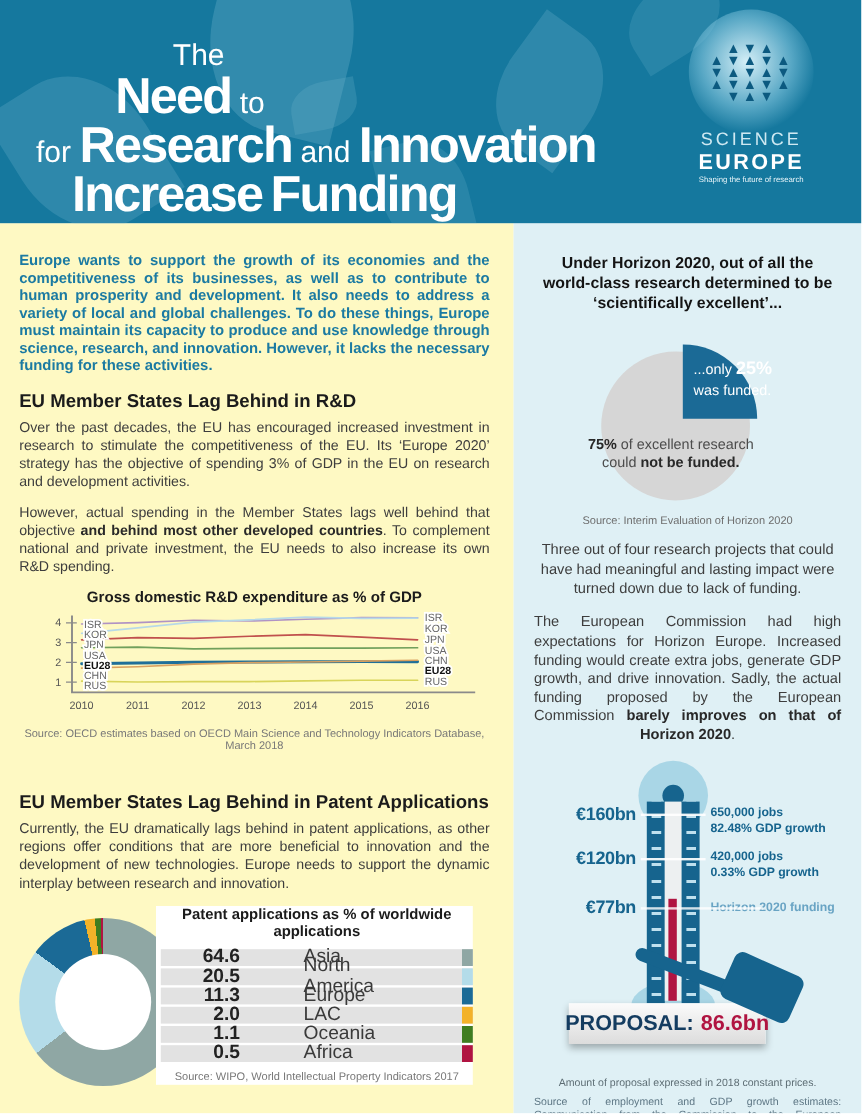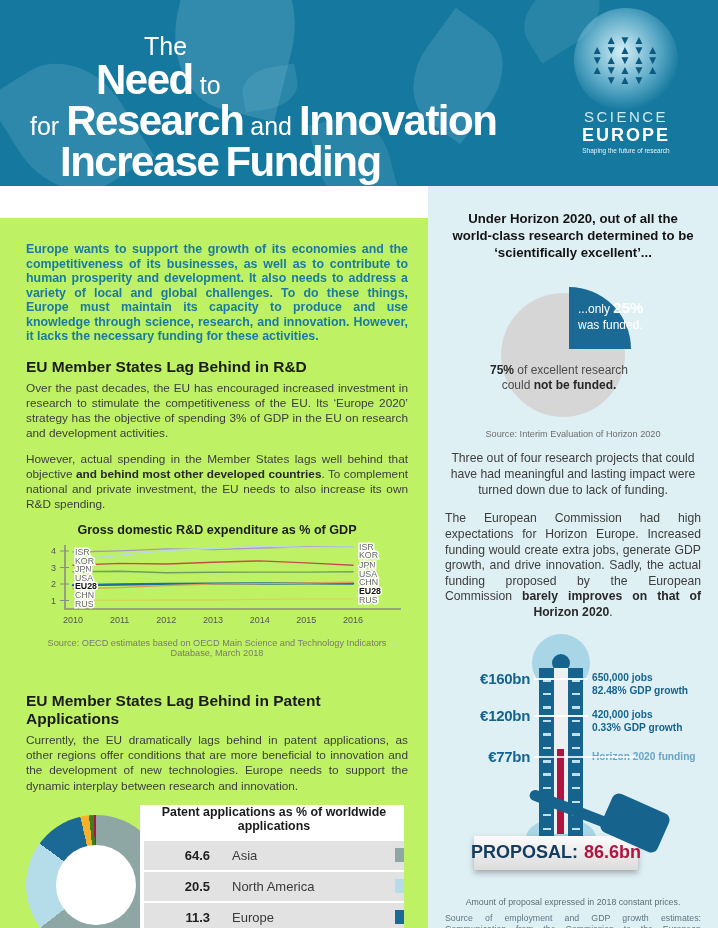--- a/index.html
+++ b/index.html
@@ -19,40 +19,40 @@
   .sphere{width:104px;height:104px;margin:0 auto;border-radius:50%;position:relative;
     background:radial-gradient(circle at 46% 42%, rgba(222,245,252,.95), rgba(140,205,228,.55) 46%, rgba(21,120,158,0) 72%);}
   .sphere-pattern{position:absolute;inset:10px;border-radius:50%;overflow:hidden;color:#0c5a80;
     font-size:12px;line-height:10px;letter-spacing:2px;display:flex;flex-direction:column;justify-content:center;text-align:center;white-space:pre-line;}
   .logo-science{font-size:15px;letter-spacing:2.5px;color:#cfe9f2;margin-top:-4px;}
   .logo-europe{font-size:18px;font-weight:bold;letter-spacing:2px;}
   .logo-tag{font-size:6.5px;color:#e8f5fa;margin-top:1px;}
 
   
   .columns{display:flex;height:742px;}
-  .col-left{width:428px;background:#bef264;box-sizing:border-box;padding:24px 20px 0 26px;overflow:hidden;margin-top:32px;}
+  .col-left{width:428px;background:#fef9c3;box-sizing:border-box;padding:24px 20px 0 16px;overflow:hidden;}
   .col-right{width:290px;background:#dff0f5;box-sizing:border-box;padding:24px 17px 0 17px;overflow:hidden;}
 
   .intro{color:#1b7aa2;font-weight:bold;font-size:12.4px;line-height:1.17;text-align:justify;margin:0 0 14px;}
   h2.section{font-size:15.5px;margin:12px 0 5px;color:#1b1b1b;font-weight:bold;}
   p.body{font-size:11.8px;line-height:1.28;color:#3d3d3d;text-align:justify;margin:0 0 11px;}
   .b{font-weight:bold;color:#282828;}
 
   .chart-title{font-size:12.6px;font-weight:bold;text-align:center;margin:10px 0 2px;color:#1b1b1b;}
   #rd-chart{display:block;margin:0 auto;}
   svg text{font-family:"Liberation Sans",sans-serif;}
   .chart-source{font-size:9.2px;color:#787878;text-align:center;margin:3px 0 34px;}
 
   .patent-flex{display:flex;margin-top:4px;align-items:flex-start;}
   .donut-wrap{position:relative;width:140px;height:140px;flex:none;margin-top:10px;z-index:1;}
   .donut{width:140px;height:140px;border-radius:50%;}
   .donut-hole{position:absolute;left:30px;top:30px;width:80px;height:80px;background:#fff;border-radius:50%;}
   .patent-table{position:relative;background:#fff;margin-left:-26px;width:264px;z-index:2;padding-left:4px;box-sizing:border-box;}
   .pt-title{font-size:12.4px;font-weight:bold;text-align:center;line-height:1.18;color:#1b1b1b;margin:0 10px 7px;}
-  .pt-row{display:flex;align-items:center;height:29px;margin-bottom:2px;background:#e2e2e2;font-size:13px;}
+  .pt-row{display:flex;align-items:center;height:14px;margin-bottom:2px;background:#e2e2e2;font-size:16px;gap:31px;}
   .pt-val{width:66px;text-align:right;font-weight:bold;color:#222;flex:none;}
   .pt-label{flex:1;padding-left:22px;color:#3a3a3a;}
   .pt-chip{width:9px;height:14px;flex:none;}
   .pt-source{font-size:9.2px;color:#787878;text-align:center;margin-top:7px;line-height:1.3;}
 
   
   .rc-heading{font-size:13.2px;font-weight:bold;text-align:center;color:#141414;line-height:1.3;margin:0 4px 6px;}
   .pie-wrap{position:relative;width:230px;height:158px;margin:0 auto;}
   .pie-funded{position:absolute;left:120px;top:32px;width:78px;color:#fff;font-size:12px;line-height:1.22;}
   .pie-funded .pct{font-size:15px;font-weight:bold;}

